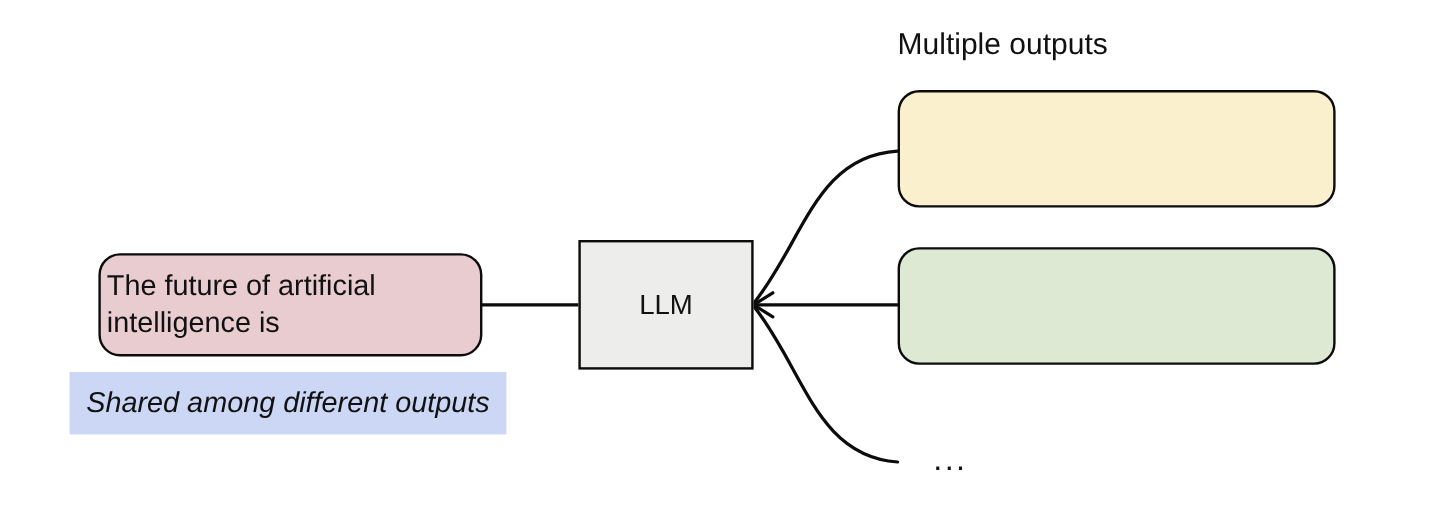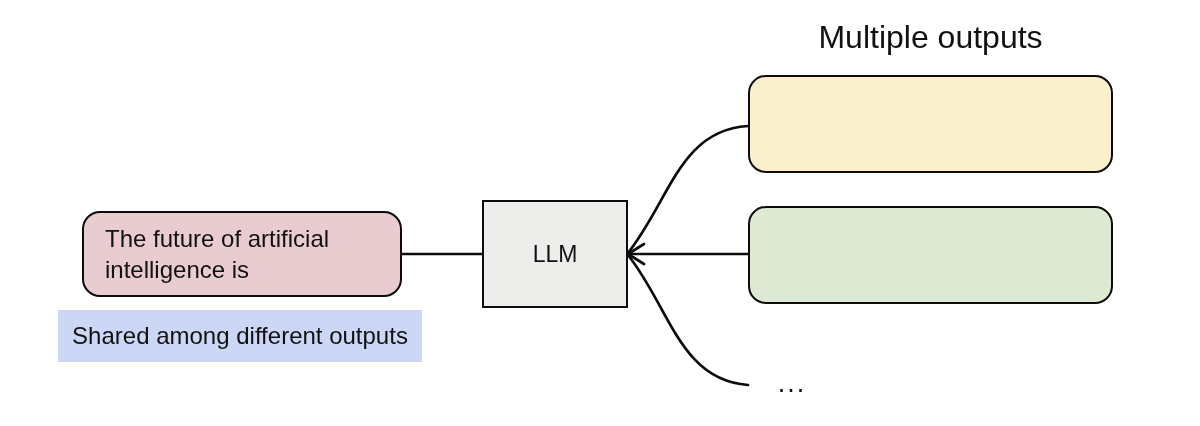--- a/index.html
+++ b/index.html
@@ -29,48 +29,49 @@
   }
   .connectors path {
     fill: none;
     stroke: var(--stroke);
     stroke-width: 2.7;
     stroke-linecap: round;
     stroke-linejoin: round;
   }
   .label {
     position: absolute;
-    font-size: 32px;
+    font-size: 25px;
     line-height: 30px;
-    text-align: center;
+    text-align: left;
     white-space: nowrap;
   }
   .prompt-title  { left: 82px;  top: 156px; width: 320px; }
   .outputs-title { left: 748px; top: 22px;  width: 365px; }
   .box {
     position: absolute;
     box-sizing: border-box;
     border: 2.5px solid var(--stroke);
   }
   .rounded { border-radius: 18px; }
   .prompt-box {
     left: 82px; top: 211px;
     width: 320px; height: 86px;
     background: var(--prompt-fill);
     display: flex;
     align-items: center;
-    padding: 4px 21px;
+    padding: 4px 5px;
     font-size: 24px;
     line-height: 31px;
   }
   .caption {
     position: absolute;
     left: 58px; top: 310px;
     width: 364px; height: 52px;
     background: var(--caption-fill);
+    font-style: italic;
     font-size: 24px;
     display: flex;
     align-items: center;
     justify-content: center;
     white-space: nowrap;
   }
   .llm-box {
     left: 482px; top: 200px;
     width: 146px; height: 108px;
     background: var(--llm-fill);

